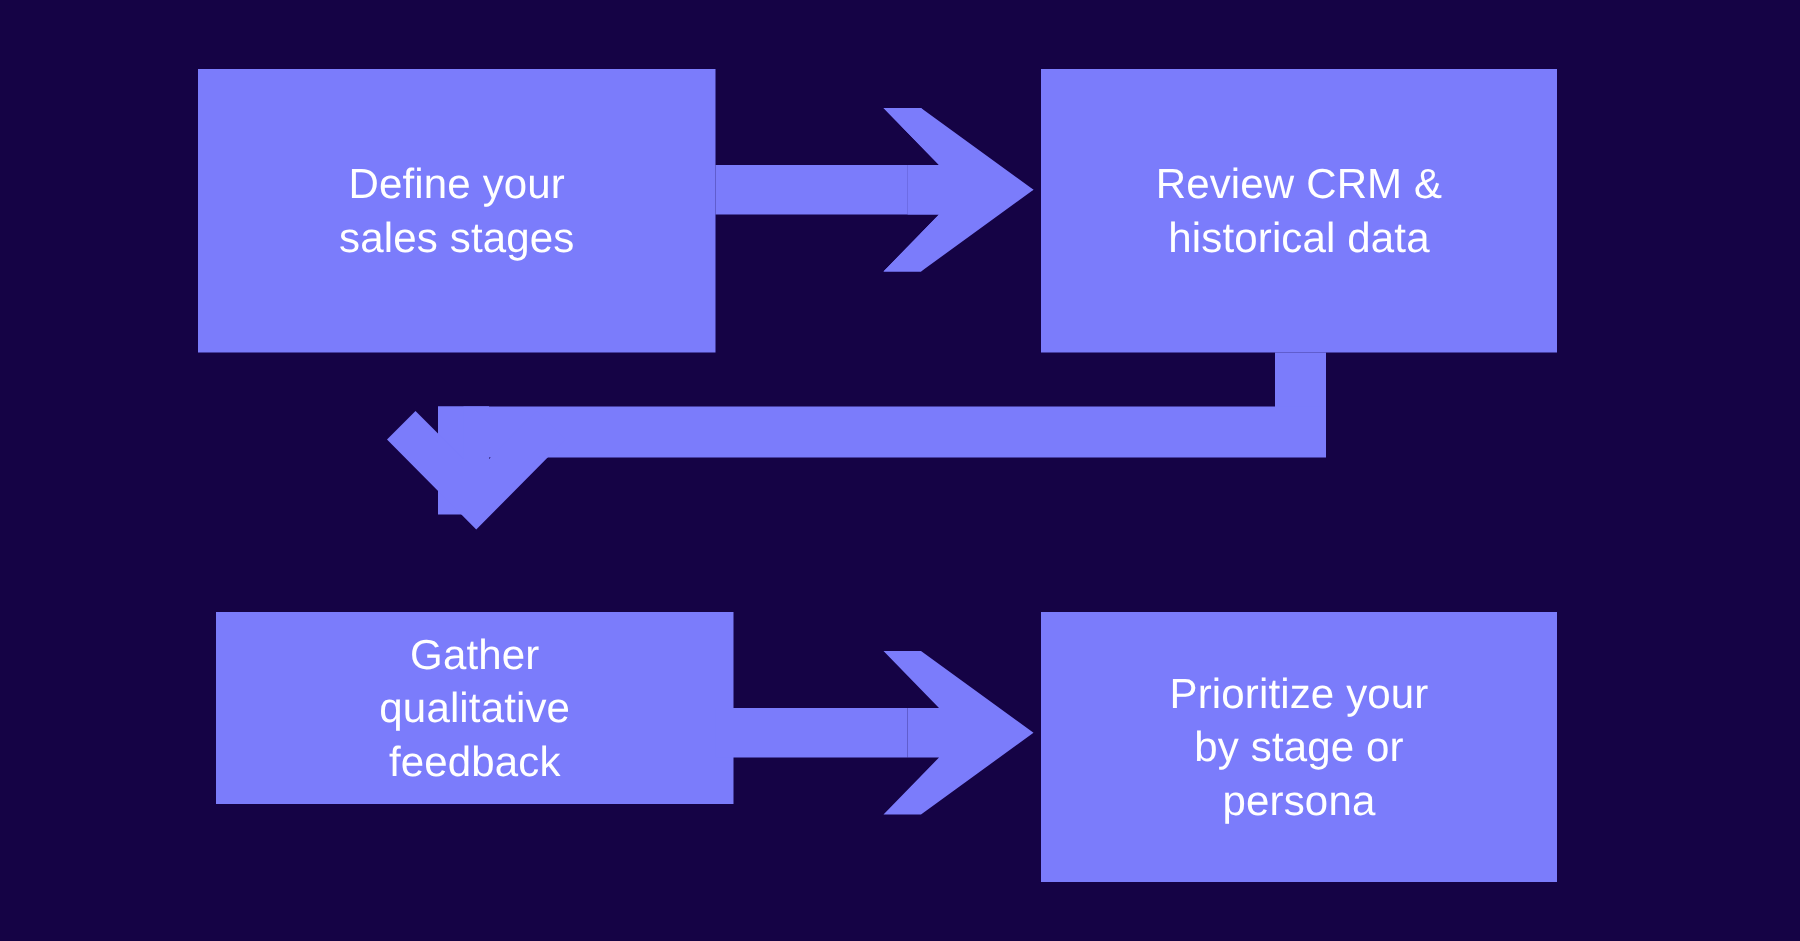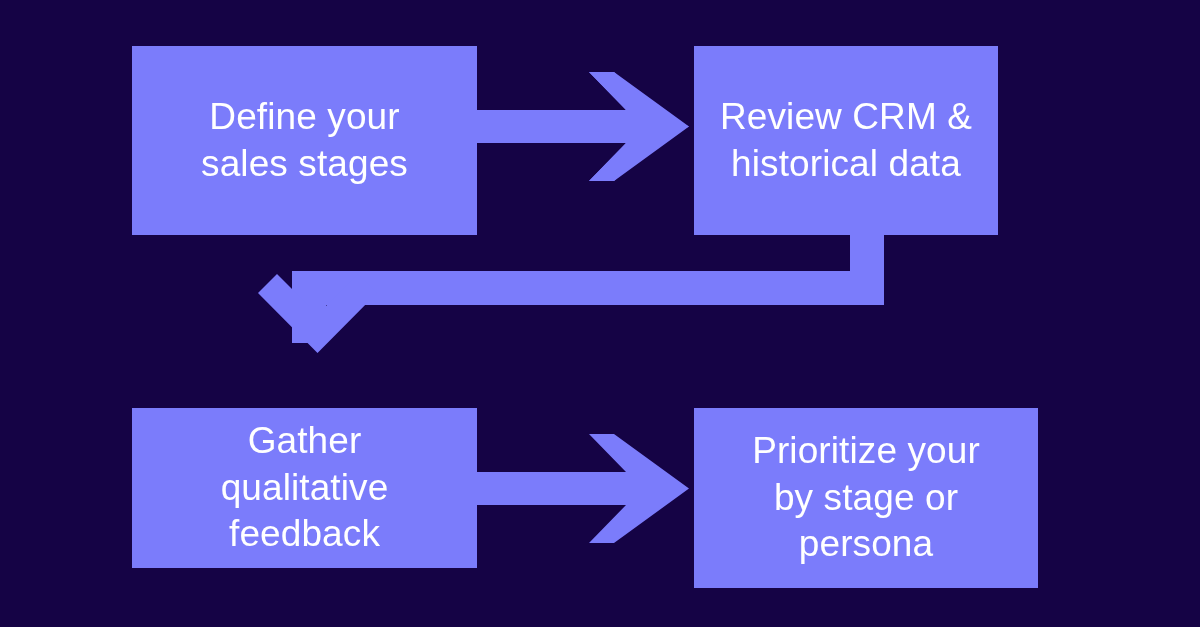--- a/index.html
+++ b/index.html
@@ -22,30 +22,30 @@
     background: #7b7cfb;
     display: flex;
     align-items: center;
     justify-content: center;
     box-sizing: border-box;
     padding: 4px 10px;
   }
   .node-label {
     color: #ffffff;
     font-family: "Liberation Sans", sans-serif;
-    font-size: 37px;
+    font-size: 28px;
     line-height: 1.26;
     text-align: center;
     white-space: pre-line;
     font-weight: 400;
     letter-spacing: 0.1px;
   }
   #node-define   { left: 132px; top: 46px;  width: 345px; height: 189px; }
-  #node-review   { left: 694px; top: 46px;  width: 304px; height: 189px; }
-  #node-gather   { left: 132px; top: 408px; width: 345px; height: 160px; }
+  #node-review   { left: 694px; top: 46px;  width: 344px; height: 189px; }
+  #node-gather   { left: 144px; top: 408px; width: 345px; height: 128px; }
   #node-prioritize { left: 694px; top: 408px; width: 344px; height: 180px; }
 
   .arrow-svg {
     position: absolute;
     overflow: visible;
   }
   #arrow-define-review { left: 477px; top: 66px; }
   #arrow-gather-prioritize { left: 477px; top: 428px; }
   #arrow-review-gather { left: 240px; top: 235px; }
 </style>

